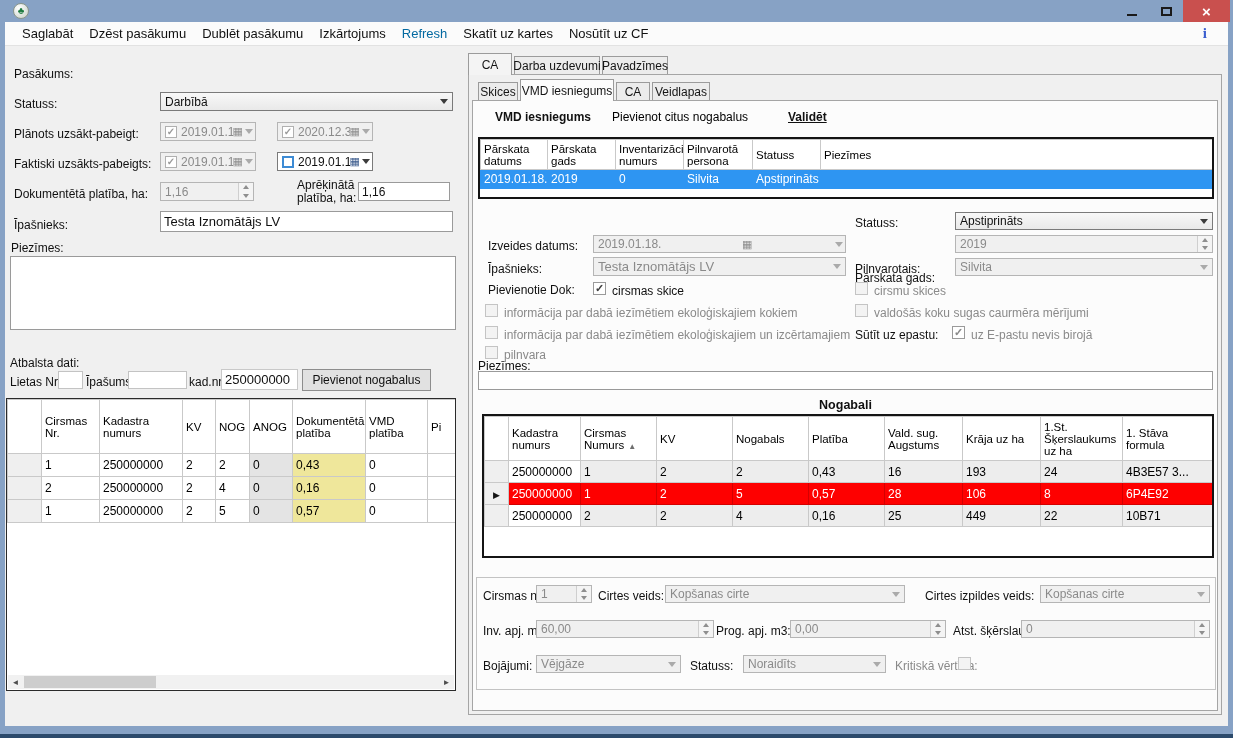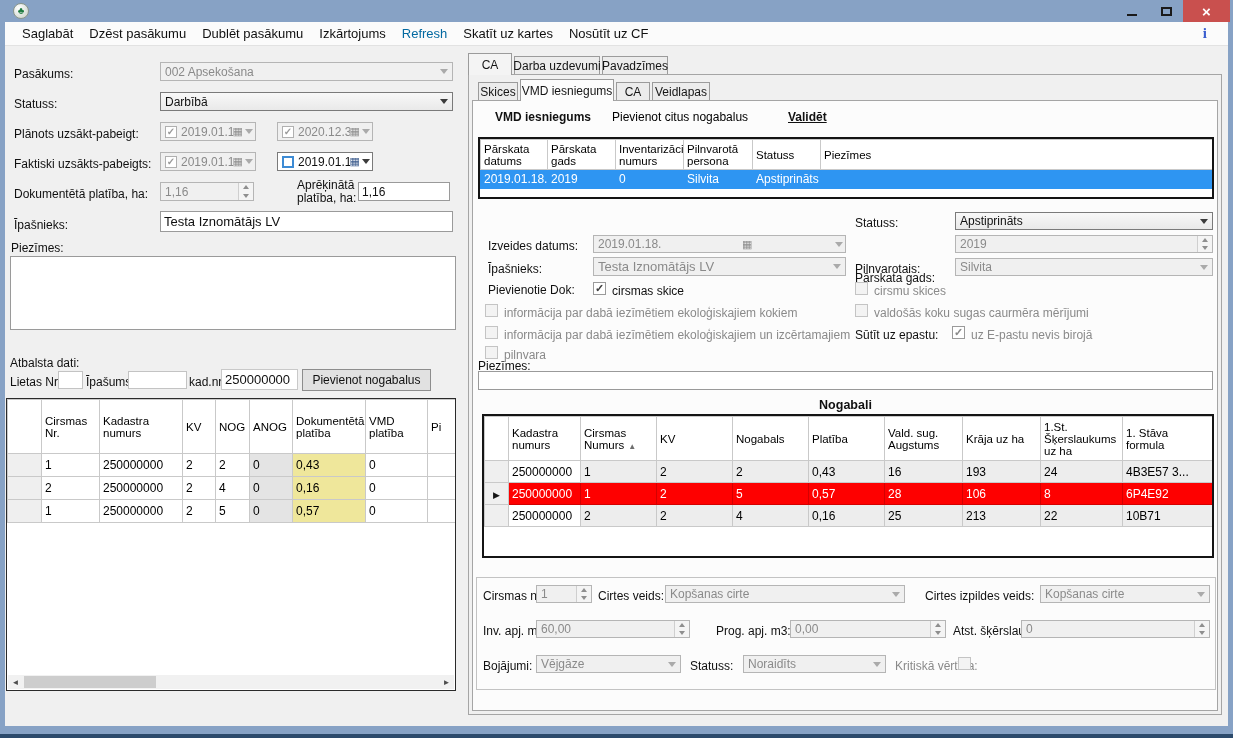--- a/index.html
+++ b/index.html
@@ -135,26 +135,20 @@
     <div class="mi dis">Refresh</div>
     <div class="mi">Skatīt uz kartes</div>
     <div class="mi">Nosūtīt uz CF</div>
   </div>
   <div class="infoicon">i</div>
 
   <div class="client"></div>
   <div class="bottomstrip"></div>
 
   <div class="lbl" style="left:14px;top:67px;">Pasākums:</div>
-  <div class="fld dis" style="left:160px;top:62px;width:293px;height:19px;">
-    <span class="val">002 Apsekošana</span>
-    <span class="chev g">
-        <i></i>
-      </span>
-  </div>
 
   <div class="lbl" style="left:14px;top:97px;">Statuss:</div>
   <div class="fld grad" style="left:160px;top:92px;width:293px;height:19px;">
     <span class="val">Darbībā</span>
     <span class="chev">
         <i></i>
       </span>
   </div>
 
   <div class="lbl" style="left:14px;top:127px;">Plānots uzsākt-pabeigt:</div>
@@ -456,21 +450,21 @@
         <td>6P4E92</td>
       </tr>
       <tr style="height:22px;">
         <td class="selcol"></td>
         <td>250000000</td>
         <td class="litegray">2</td>
         <td class="litegray">2</td>
         <td class="litegray">4</td>
         <td class="litegray">0,16</td>
         <td class="litegray">25</td>
-        <td class="litegray">213</td>
+        <td class="litegray">449</td>
         <td class="litegray">22</td>
         <td class="litegray">10B71</td>
       </tr>
     </tbody>
       </table>
   </div>
 
   <div class="abs" style="left:476px;top:577px;width:740px;height:113px;border:1px solid #c3c3c3;"></div>
 
   <div class="lbl" style="left:483px;top:589px;">Cirsmas nr:</div>
@@ -494,21 +488,21 @@
   </div>
   <div class="lbl" style="left:925px;top:589px;">Cirtes izpildes veids:</div>
   <div class="fld dis" style="left:1040px;top:585px;width:170px;height:18px;">
     <span class="val">Kopšanas cirte</span>
     <span class="chev g">
         <i></i>
       </span>
   </div>
 
   <div class="lbl" style="left:483px;top:624px;">Inv. apj. m3:</div>
-  <div class="fld dis" style="left:536px;top:620px;width:154px;height:18px;">
+  <div class="fld dis" style="left:536px;top:620px;width:178px;height:18px;">
     <span class="val">60,00</span>
     <span class="spins">
         <div>
           <i class="tu"></i>
         </div>
         <div>
           <i class="td2"></i>
         </div>
       </span>
   </div>

